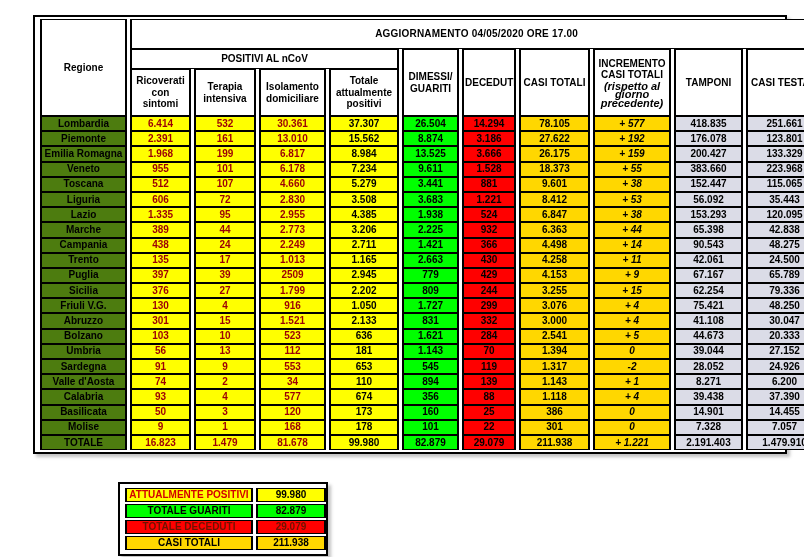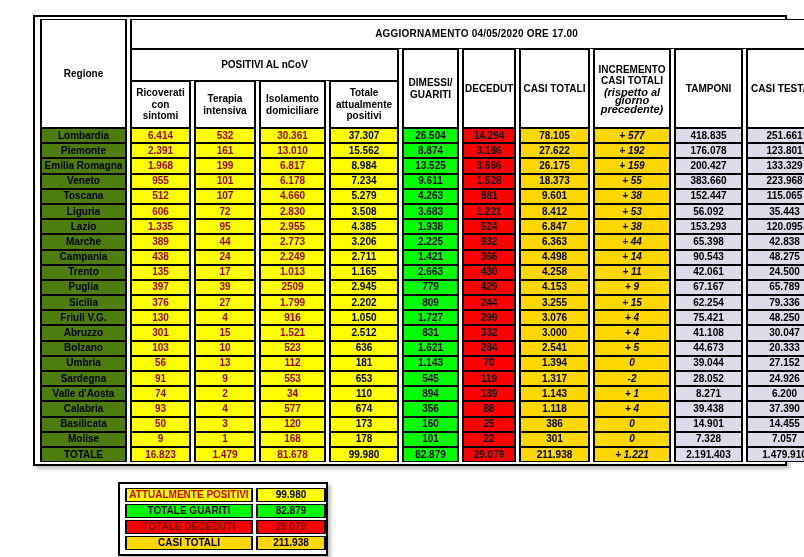--- a/index.html
+++ b/index.html
@@ -16,21 +16,21 @@
   table{border-collapse:separate;table-layout:fixed;}
   #main-table{width:746px;border-spacing:3px 0;}
   #summary-table{width:202px;border-spacing:3px 2px;}
   th,td{
     border:2px solid #000;border-top-width:1px;border-bottom-width:1px;
     box-sizing:border-box;text-align:center;vertical-align:middle;
     font-weight:bold;padding:0 1px;overflow:hidden;
   }
   #main-table th{background:#fff;color:#000;font-size:10px;line-height:11.5px;white-space:pre-line;}
   th.title-cell{font-size:12.5px;height:30px;letter-spacing:.2px;}
-  th.group-cell{height:32px;}
+  th.group-cell{height:20px;}
   tr.subhead-row th{height:47px;}
   th.gold-head{background:var(--gold,#FFD700);}
   .inc-note{display:block;font-style:italic;font-weight:bold;font-size:11px;line-height:8.5px;margin-top:1px;}
   #main-table td{font-size:10px;height:15.2px;line-height:12px;}
   tr.total-row td{height:17px;font-size:10.5px;}
   td.c-region{background:#4d7c0f;color:#000;}
   td.c-yellow{background:var(--yellow,#FFFF00);color:var(--dark-red,#9C0006);}
   td.c-yellow-k{background:var(--yellow,#FFFF00);color:#000;margin-top:44px;}
   td.c-green{background:var(--green,#00FF00);color:#000;}
   td.c-red{background:var(--red,#FF0000);color:#000;}
@@ -142,21 +142,21 @@
           <td class="c-gold c-inc">+ 55</td>
           <td class="c-lav">383.660</td>
           <td class="c-lav">223.968</td>
         </tr>
         <tr class="data-row">
           <td class="c-region">Toscana</td>
           <td class="c-yellow">512</td>
           <td class="c-yellow">107</td>
           <td class="c-yellow">4.660</td>
           <td class="c-yellow-k">5.279</td>
-          <td class="c-green">4.263</td>
+          <td class="c-green">3.441</td>
           <td class="c-red">881</td>
           <td class="c-gold">9.601</td>
           <td class="c-gold c-inc">+ 38</td>
           <td class="c-lav">152.447</td>
           <td class="c-lav">115.065</td>
         </tr>
         <tr class="data-row">
           <td class="c-region">Liguria</td>
           <td class="c-yellow">606</td>
           <td class="c-yellow">72</td>
@@ -258,21 +258,21 @@
           <td class="c-gold">3.076</td>
           <td class="c-gold c-inc">+ 4</td>
           <td class="c-lav">75.421</td>
           <td class="c-lav">48.250</td>
         </tr>
         <tr class="data-row">
           <td class="c-region">Abruzzo</td>
           <td class="c-yellow">301</td>
           <td class="c-yellow">15</td>
           <td class="c-yellow">1.521</td>
-          <td class="c-yellow-k">2.512</td>
+          <td class="c-yellow-k">2.133</td>
           <td class="c-green">831</td>
           <td class="c-red">332</td>
           <td class="c-gold">3.000</td>
           <td class="c-gold c-inc">+ 4</td>
           <td class="c-lav">41.108</td>
           <td class="c-lav">30.047</td>
         </tr>
         <tr class="data-row">
           <td class="c-region">Bolzano</td>
           <td class="c-yellow">103</td>

